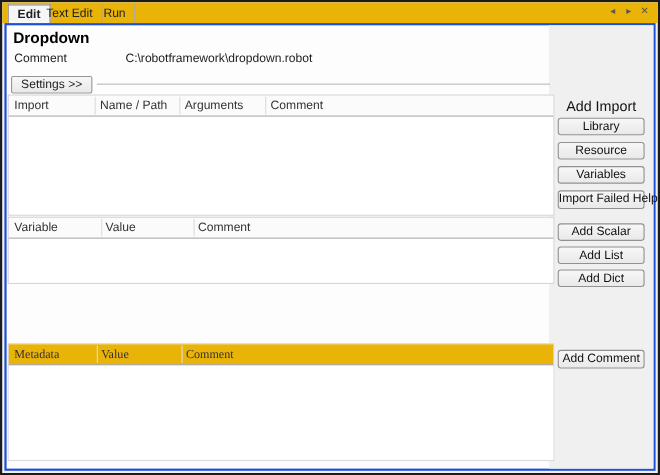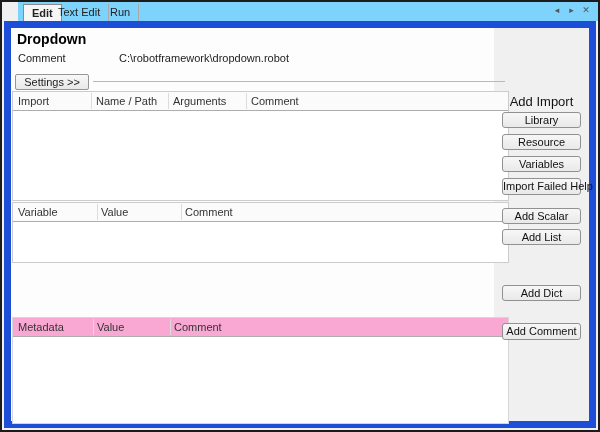--- a/index.html
+++ b/index.html
@@ -1,52 +1,52 @@
 <!DOCTYPE html>
 <html><head>
 <meta charset="utf-8">
 <style>
   * { margin:0; padding:0; box-sizing:border-box; }
   html,body { width:600px; height:432px; font-family:"Liberation Sans", sans-serif; }
   .window { position:absolute; left:0; top:0; width:600px; height:432px;
             background:#f0f0f0; border:2px solid #1b1b1b; overflow:hidden; }
 
   
-  .tabbar { position:absolute; left:16px; top:0; right:0; height:19px; background:#7dd3fc; }
+  .tabbar { position:absolute; left:0; top:0; right:0; height:19px; background:#eab308; }
   .tab { position:absolute; top:2px; height:17px; line-height:16px; font-size:11px;
          color:#222; padding:0 8px; cursor:default; }
   .tab.selected { font-weight:bold; background:#f6f6f6; border:1px solid #8a8a8a;
                   border-bottom:none; }
   .tab.plain { border-right:1px solid #aaaaaa; }
   .tabnav { position:absolute; right:6px; top:3px; font-size:9px; color:#555;
             letter-spacing:0; }
   .tabnav span { display:inline-block; width:12px; text-align:center; cursor:default; }
 
   
   .panel { position:absolute; left:2px; right:2px; top:19px; bottom:2px;
-           border:7px solid #1d4ed8; background:#fdfdfd; }
+           border:2px solid #1d4ed8; background:#fdfdfd; }
   .sidebar { position:absolute; top:0; bottom:0; right:0; width:95px; background:#f0f0f0; }
 
   .page-title { position:absolute; left:6px; top:3px; font-size:14px; font-weight:bold; color:#000; }
   .source-label { position:absolute; left:7px; top:24px; font-size:11px; color:#222; }
   .source-path  { position:absolute; left:108px; top:24px; font-size:11px; color:#222; }
 
   .settings-toggle { position:absolute; left:4px; top:46px; width:74px; height:16px;
         font-family:"Liberation Sans", sans-serif; font-size:11px; color:#222;
         background:linear-gradient(#f8f8f8,#e8e8e8); border:1px solid #969696;
         border-radius:2px; line-height:13px; }
   .settings-divider { position:absolute; left:82px; top:53px; width:412px; height:1px;
         background:#b8b8b8; }
 
   
   .grid { position:absolute; left:1px; width:497px; background:#ffffff;
           border:1px solid #cccccc; }
   .grid-header { position:relative; height:19px; background:#fbfbfb;
                  border-bottom:1px solid #adadad; }
-  .grid-header.blue { background:#f9a8d4; }
+  .grid-header.blue { background:#eab308;font-family:Liberation Serif, serif; }
   .grid-header .col { position:absolute; top:3px; font-size:11px; color:#333; white-space:nowrap; }
   .grid-header .sep { position:absolute; top:1px; bottom:1px; width:1px; background:#dcdcdc; }
   .grid-body { position:absolute; left:0; right:0; top:20px; bottom:0; background:#ffffff; }
   #import-grid   { top:63px;  height:110px; }
   #variable-grid { top:174px; height:61px; }
   #metadata-grid { top:289px; height:107px; border-color:#d6d6d6; }
 
   
   .sb-label { position:absolute; left:0; width:95px; text-align:center; font-size:13px; color:#111; }
   .sb-btn { position:absolute; left:8px; width:79px; height:16px;
@@ -124,17 +124,17 @@
       <div class="grid-body"></div>
     </div>
 
     <div class="sb-label" id="lbl-add-import" style="right:0; left:auto;">Add Import</div>
     <button class="sb-btn" id="btn-library" style="left:auto; right:8px;">Library</button>
     <button class="sb-btn" id="btn-resource" style="left:auto; right:8px;">Resource</button>
     <button class="sb-btn" id="btn-variables" style="left:auto; right:8px;margin-left:8px;">Variables</button>
     <button class="sb-btn" id="btn-ifh" style="left:auto; right:8px;">Import Failed Help</button>
     <button class="sb-btn" id="btn-add-scalar" style="left:auto; right:8px;">Add Scalar</button>
     <button class="sb-btn" id="btn-add-list" style="left:auto; right:8px;">Add List</button>
-    <button class="sb-btn" id="btn-add-dict" style="left:auto; right:8px;margin-top:35px;">Add Dict</button>
+    <button class="sb-btn" id="btn-add-dict" style="left:auto; right:8px;">Add Dict</button>
     <button class="sb-btn" id="btn-add-meta" style="left:auto; right:8px;">Add Comment</button>
   </div>
 
 </div>
 
 </body></html>

